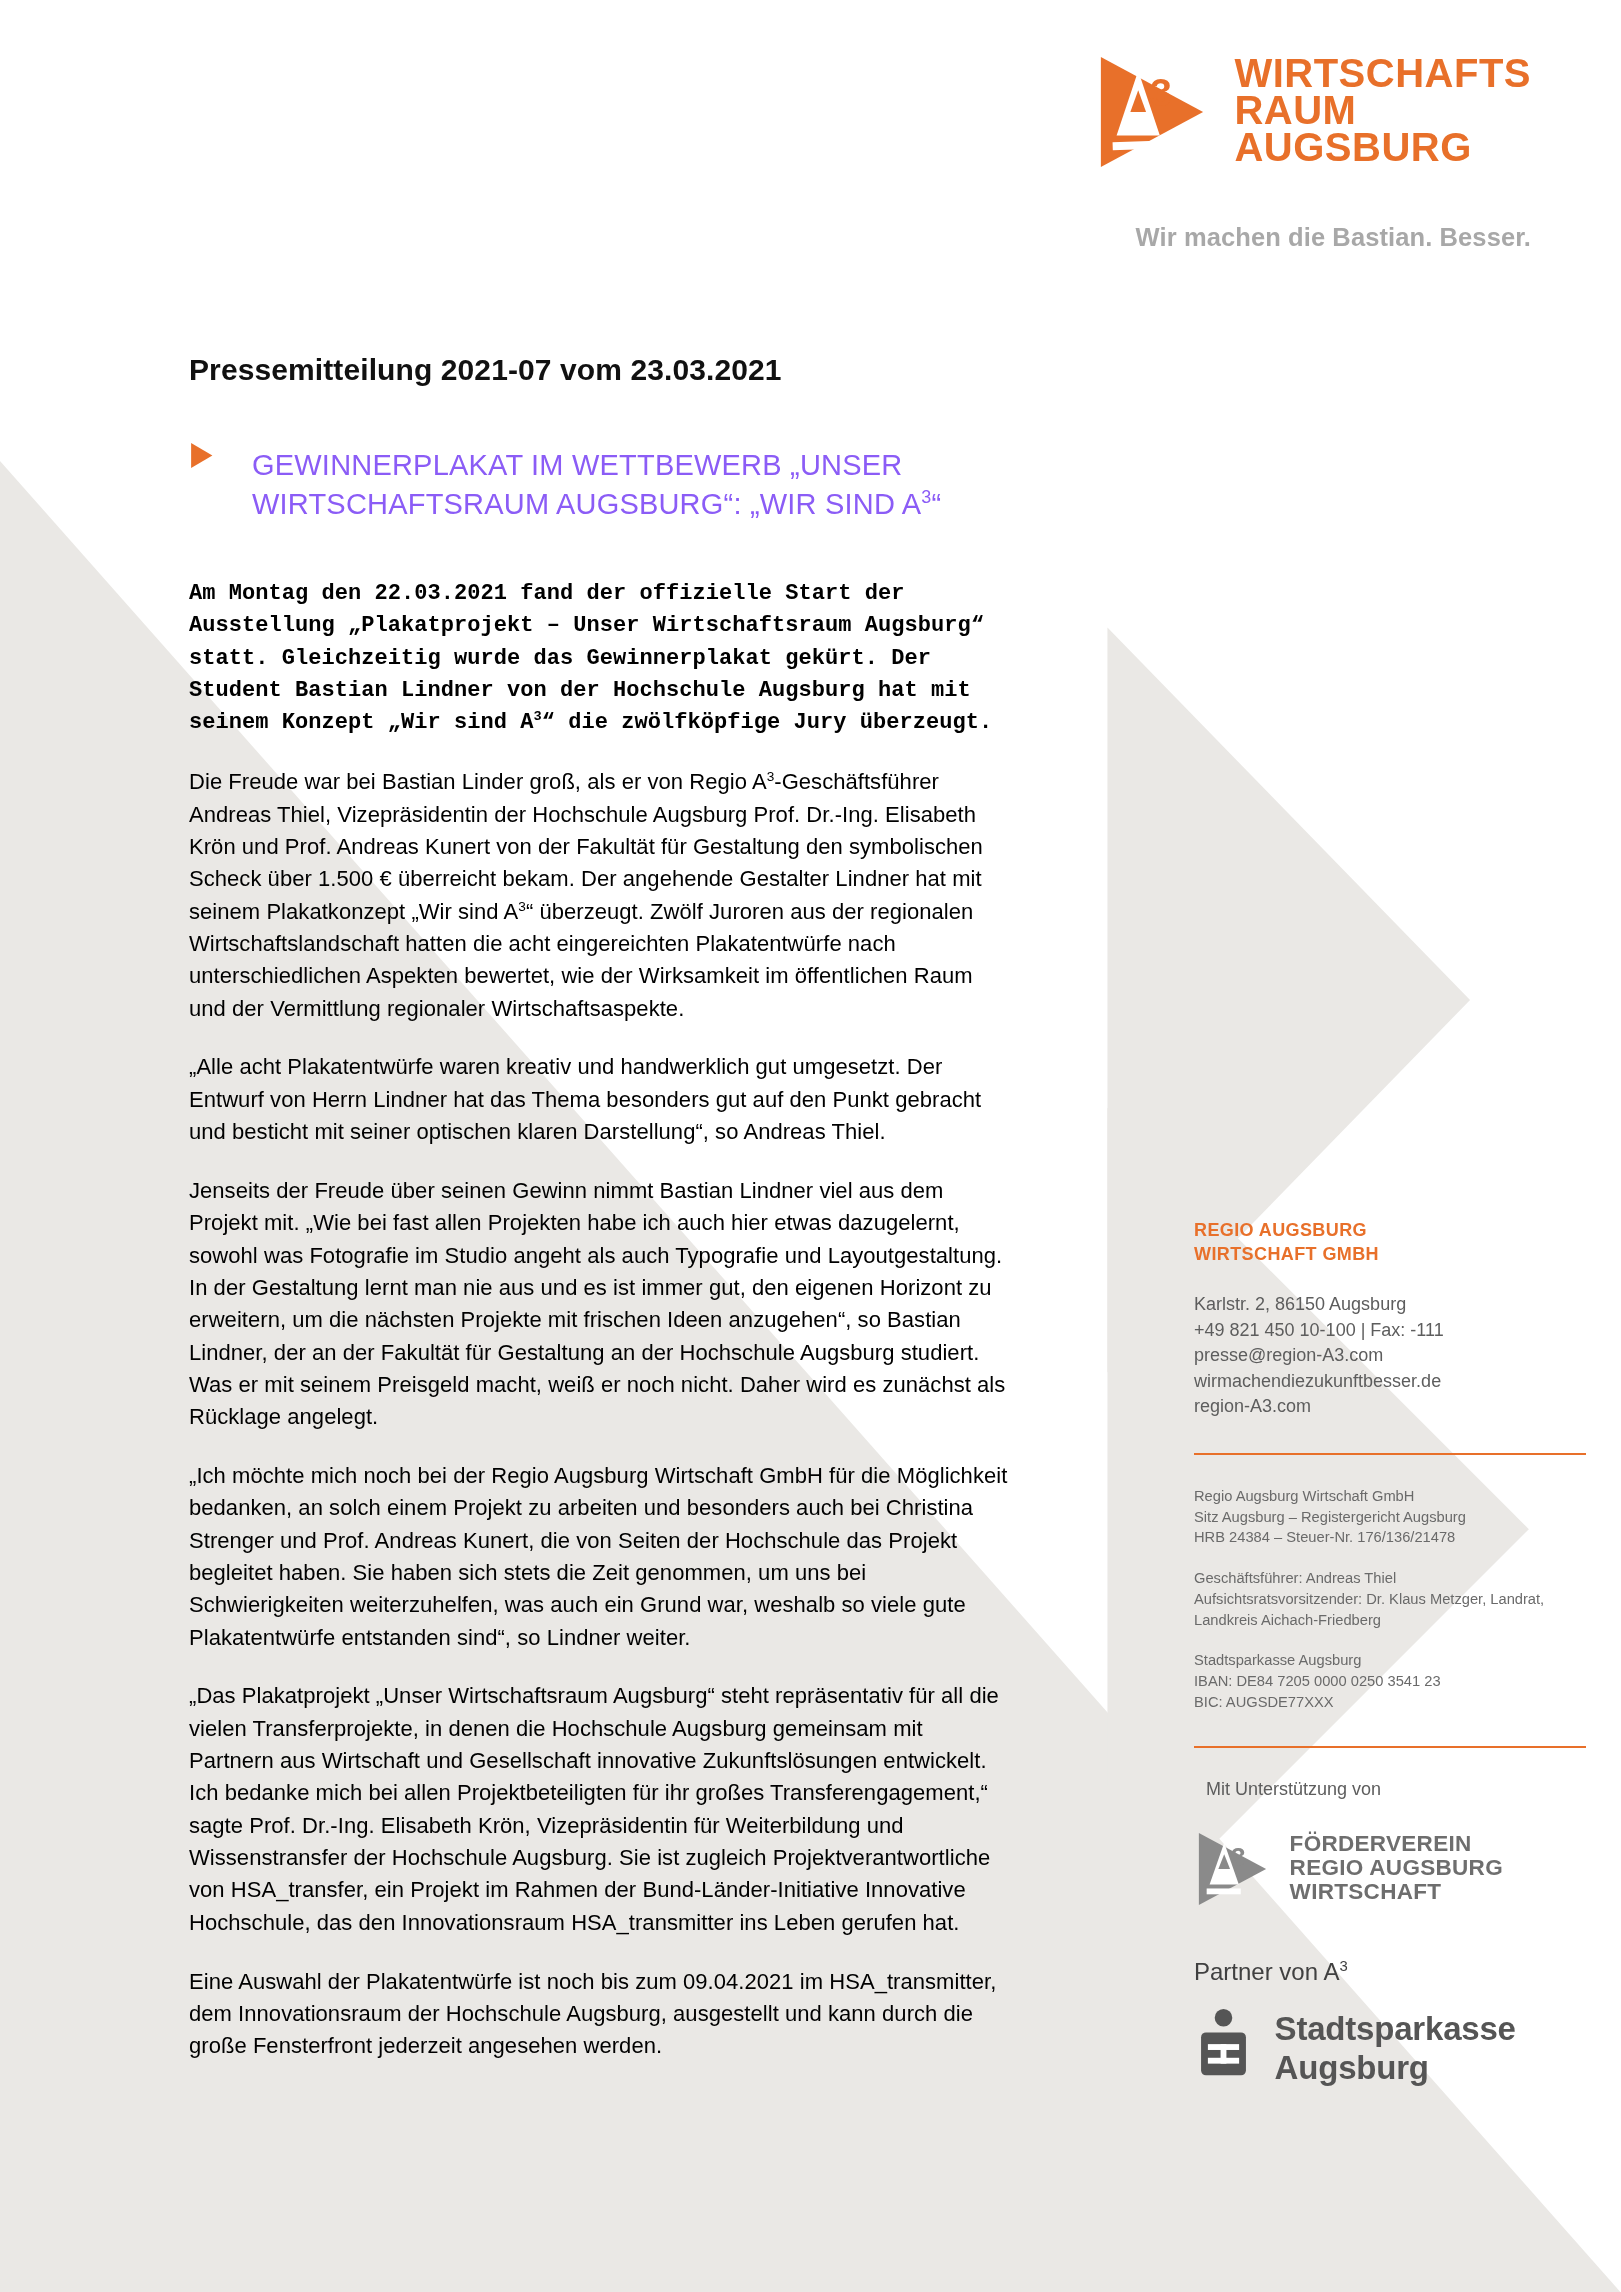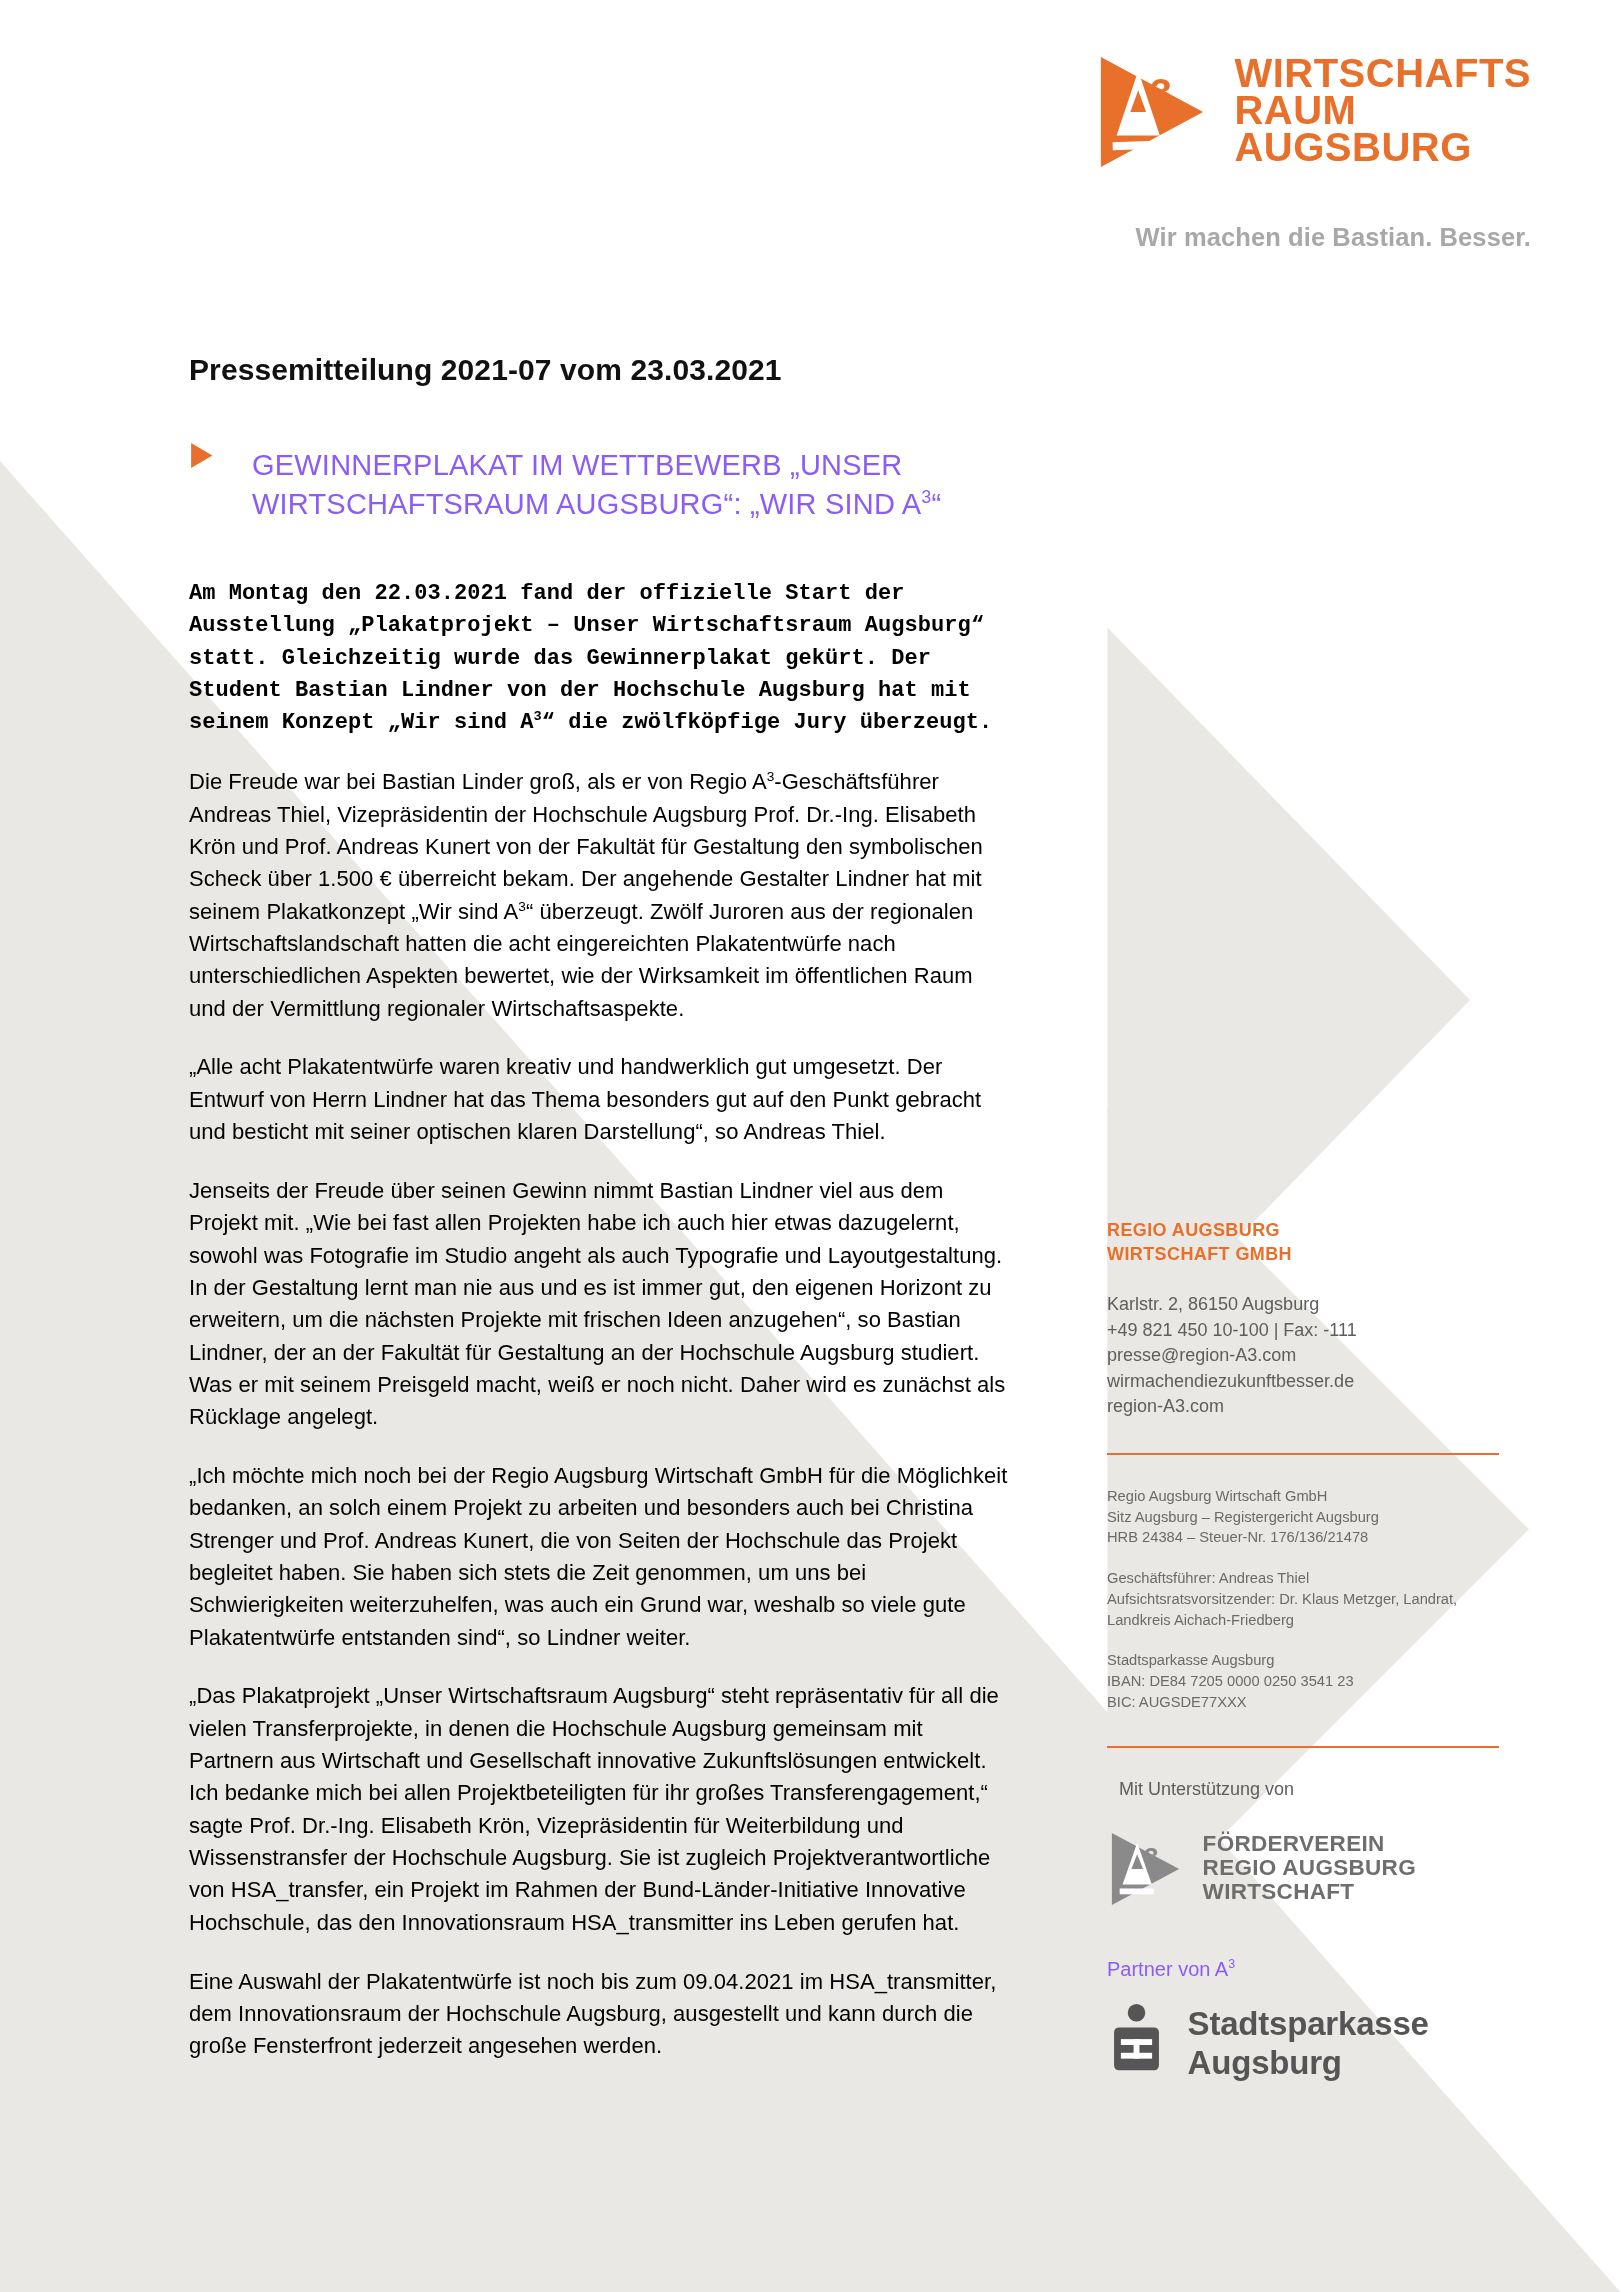--- a/index.html
+++ b/index.html
@@ -55,36 +55,36 @@
     letter-spacing:0.2px;margin:12px;
   }
   p.body{
     font-size:22px;line-height:1.47;color:#000000;margin:0 0 26.5px 0;
     letter-spacing:0.05px;
   }
   p.lead{font-weight:bold;color:#000;font-family:Liberation Mono, monospace;}
   sup{font-size:0.62em;vertical-align:super;line-height:0;}
 
   
-  .side{position:absolute;left:1107px;top:1219px;width:392px;z-index:3;}
+  .side{position:absolute;left:1194px;top:1219px;width:392px;z-index:3;}
   .side-h{
     color:#E8702A;font-size:18px;font-weight:bold;line-height:1.32;
     letter-spacing:0.4px;margin:0 0 25.5px 0;
   }
   .side-block{
     color:#5d5d5d;font-size:18px;line-height:1.42;margin:0 0 21.6px 0;
   }
   .side-block div{white-space:nowrap;}
   .rule{height:2px;background:#E8702A;width:392px;margin:33px 0 31px 0;}
   .side-small{
     color:#6a6a6a;font-size:14.7px;line-height:1.42;margin:0 0 19.6px 0;
   }
   .side-small div{white-space:nowrap;}
   .support-label{color:#5d5d5d;font-size:18px;margin:0 0 29px 12px;}
-  .partner-label{color:#8b5cf6;font-size:20px;margin:0 0 23.5px 0;}
+  .partner-label{color:#404040;font-size:24px;margin:0 0 23.5px 0;}
 
   .fv-logo{display:flex;align-items:center;gap:19.6px;margin-bottom:51px;}
   .fv-mark{width:76px;height:78px;flex:0 0 auto;}
   .fv-words{
     color:#6e6e6e;font-weight:bold;font-size:22.5px;line-height:1.06;
     letter-spacing:0.3px;white-space:nowrap;
   }
   .ssk-logo{display:flex;align-items:center;gap:21.6px;}
   .ssk-mark{width:59px;height:80px;flex:0 0 auto;}
   .ssk-words{

